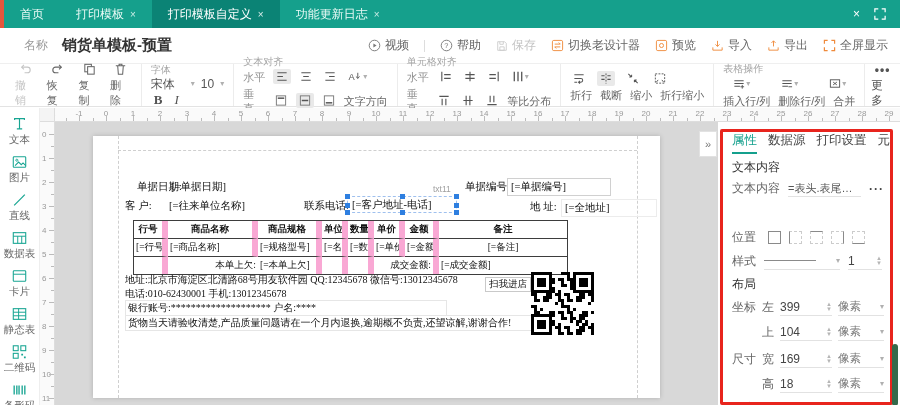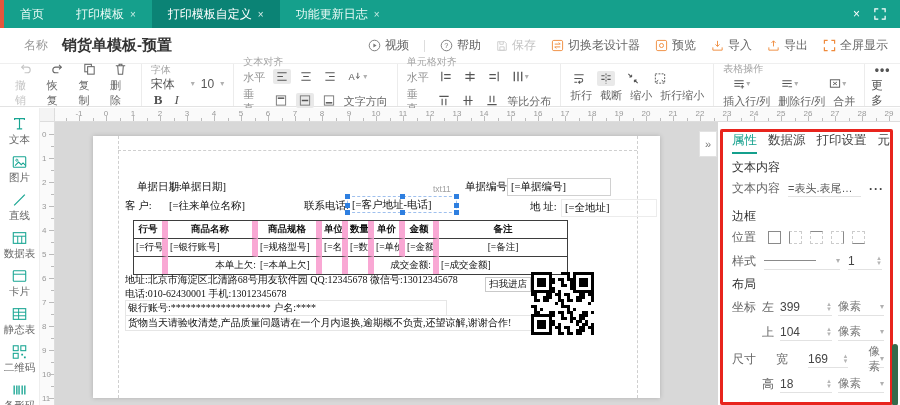--- a/index.html
+++ b/index.html
@@ -693,21 +693,21 @@
         <div class="tc hd-c">行号</div>
         <div class="tc hd-c">商品名称</div>
         <div class="tc hd-c">商品规格</div>
         <div class="tc hd-c">单位</div>
         <div class="tc hd-c">数量</div>
         <div class="tc hd-c">单价</div>
         <div class="tc hd-c">金额</div>
         <div class="tc hd-c last">备注</div>
 
         <div class="tc">[=行号]</div>
-        <div class="tc">[=银行账号]</div>
+        <div class="tc">[=商品名称]</div>
         <div class="tc">[=规格型号]</div>
         <div class="tc">[=名称]</div>
         <div class="tc">[=数量]</div>
         <div class="tc">[=单价]</div>
         <div class="tc">[=金额]</div>
         <div class="tc ctr last">[=备注]</div>
 
         <div class="tc bot"></div>
         <div class="tc bot rgt" style="border-right:none;">本单上欠:</div>
         <div class="tc bot">[=本单上欠]</div>
@@ -961,21 +961,20 @@
     </div>
 
     <div class="prow psec" style="top:33px;">文本内容</div>
 
     <div class="prow" style="top:54px;gap:8px;">
       <span class="plabel">文本内容</span>
       <span class="pfield" style="flex:1;">=表头.表尾详细字段.客户</span>
       <span class="pmore">···</span>
     </div>
 
-    <div class="prow psec" style="top:82px;">边框</div>
 
     <div class="prow" style="top:103px;gap:8px;">
       <span class="plabel">位置</span>
       <span class="posbox all" style="margin-left:4px;"></span>
       <span class="posbox l"></span>
       <span class="posbox t"></span>
       <span class="posbox r"></span>
       <span class="posbox b"></span>
     </div>
 
@@ -1020,21 +1019,21 @@
             <span>▲</span>
             <span>▼</span>
           </span>
         </span>
       <span class="unitsel" style="flex:1;">
           <span>像素</span>
           <span class="caret">▾</span>
         </span>
     </div>
 
-    <div class="prow" style="top:224px;gap:20px;">
+    <div class="prow" style="top:224px;gap:6px;">
       <span class="plabel">尺寸</span>
       <span class="plabel">宽</span>
       <span class="numbox" style="width:52px;">
           <span>169</span>
           <span class="spin">
             <span>▲</span>
             <span>▼</span>
           </span>
         </span>
       <span class="unitsel" style="flex:1;">

